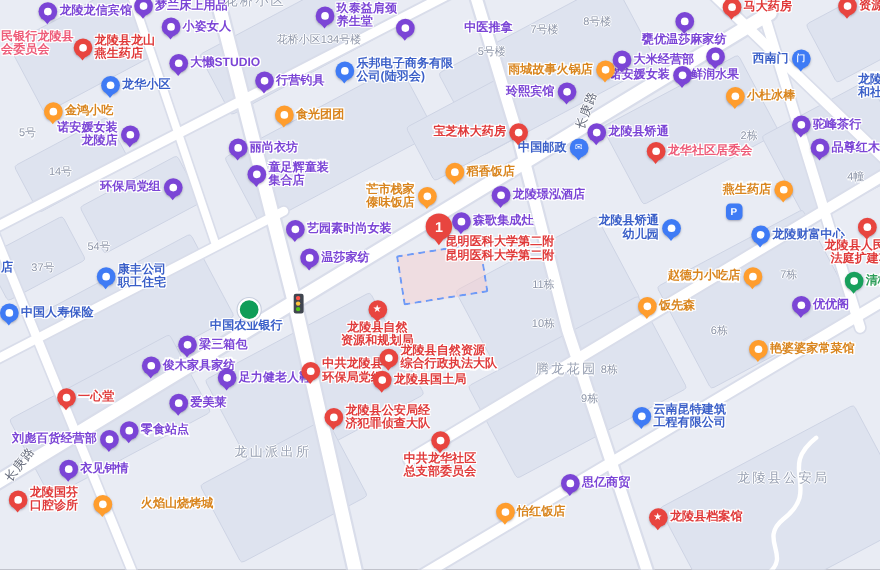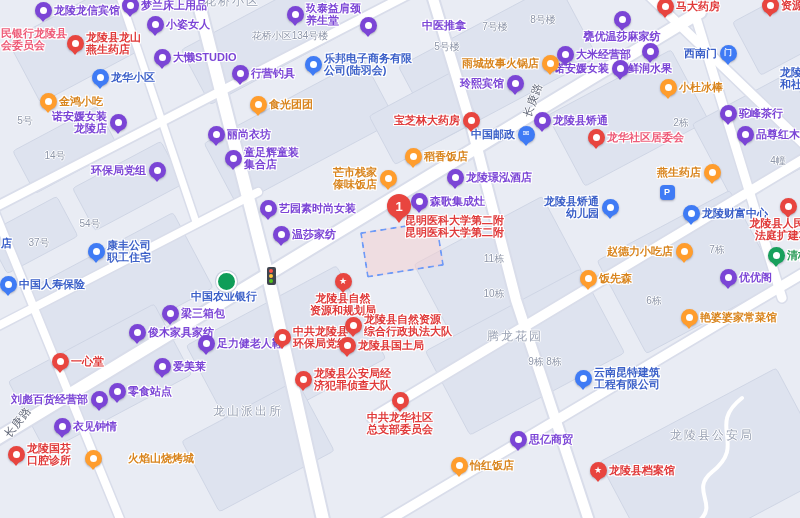--- a/index.html
+++ b/index.html
@@ -436,18 +436,18 @@
       <div class="bnum" style="left: 25px; top: 121px;">5号</div>
       <div class="bnum" style="left: 55px; top: 156px;">14号</div>
       <div class="bnum" style="left: 90px; top: 180px; margin-top: 44px;">54号</div>
       <div class="bnum" style="left: 39px; top: 243px;">37号</div>
       <div class="bnum" style="left: 681px; top: 123px;">2栋</div>
       <div class="bnum" style="left: 778px; top: 161px;">4幢</div>
       <div class="bnum" style="left: 717px; top: 250px;">7栋</div>
       <div class="bnum" style="left: 494px; top: 259px;">11栋</div>
       <div class="bnum" style="left: 494px; top: 294px;">10栋</div>
       <div class="bnum" style="left: 536px; top: 322px; margin-top: 40px;">9栋</div>
-      <div class="bnum" style="left: 554px; top: 362px;">8栋</div>
+      <div class="bnum" style="left: 554px; top: 336px;">8栋</div>
       <div class="bnum" style="left: 654px; top: 301px;">6栋</div>
       <div class="road-lbl" style="left: 533px; top: 100px; transform: translate(-50%, -50%) rotate(-70deg);">长庚路</div>
       <div class="road-lbl" style="left: 18px; top: 422px; transform: translate(-50%, -50%) rotate(-52deg);">长庚路</div>
     </div>
 </div>
 
 </body></html>

